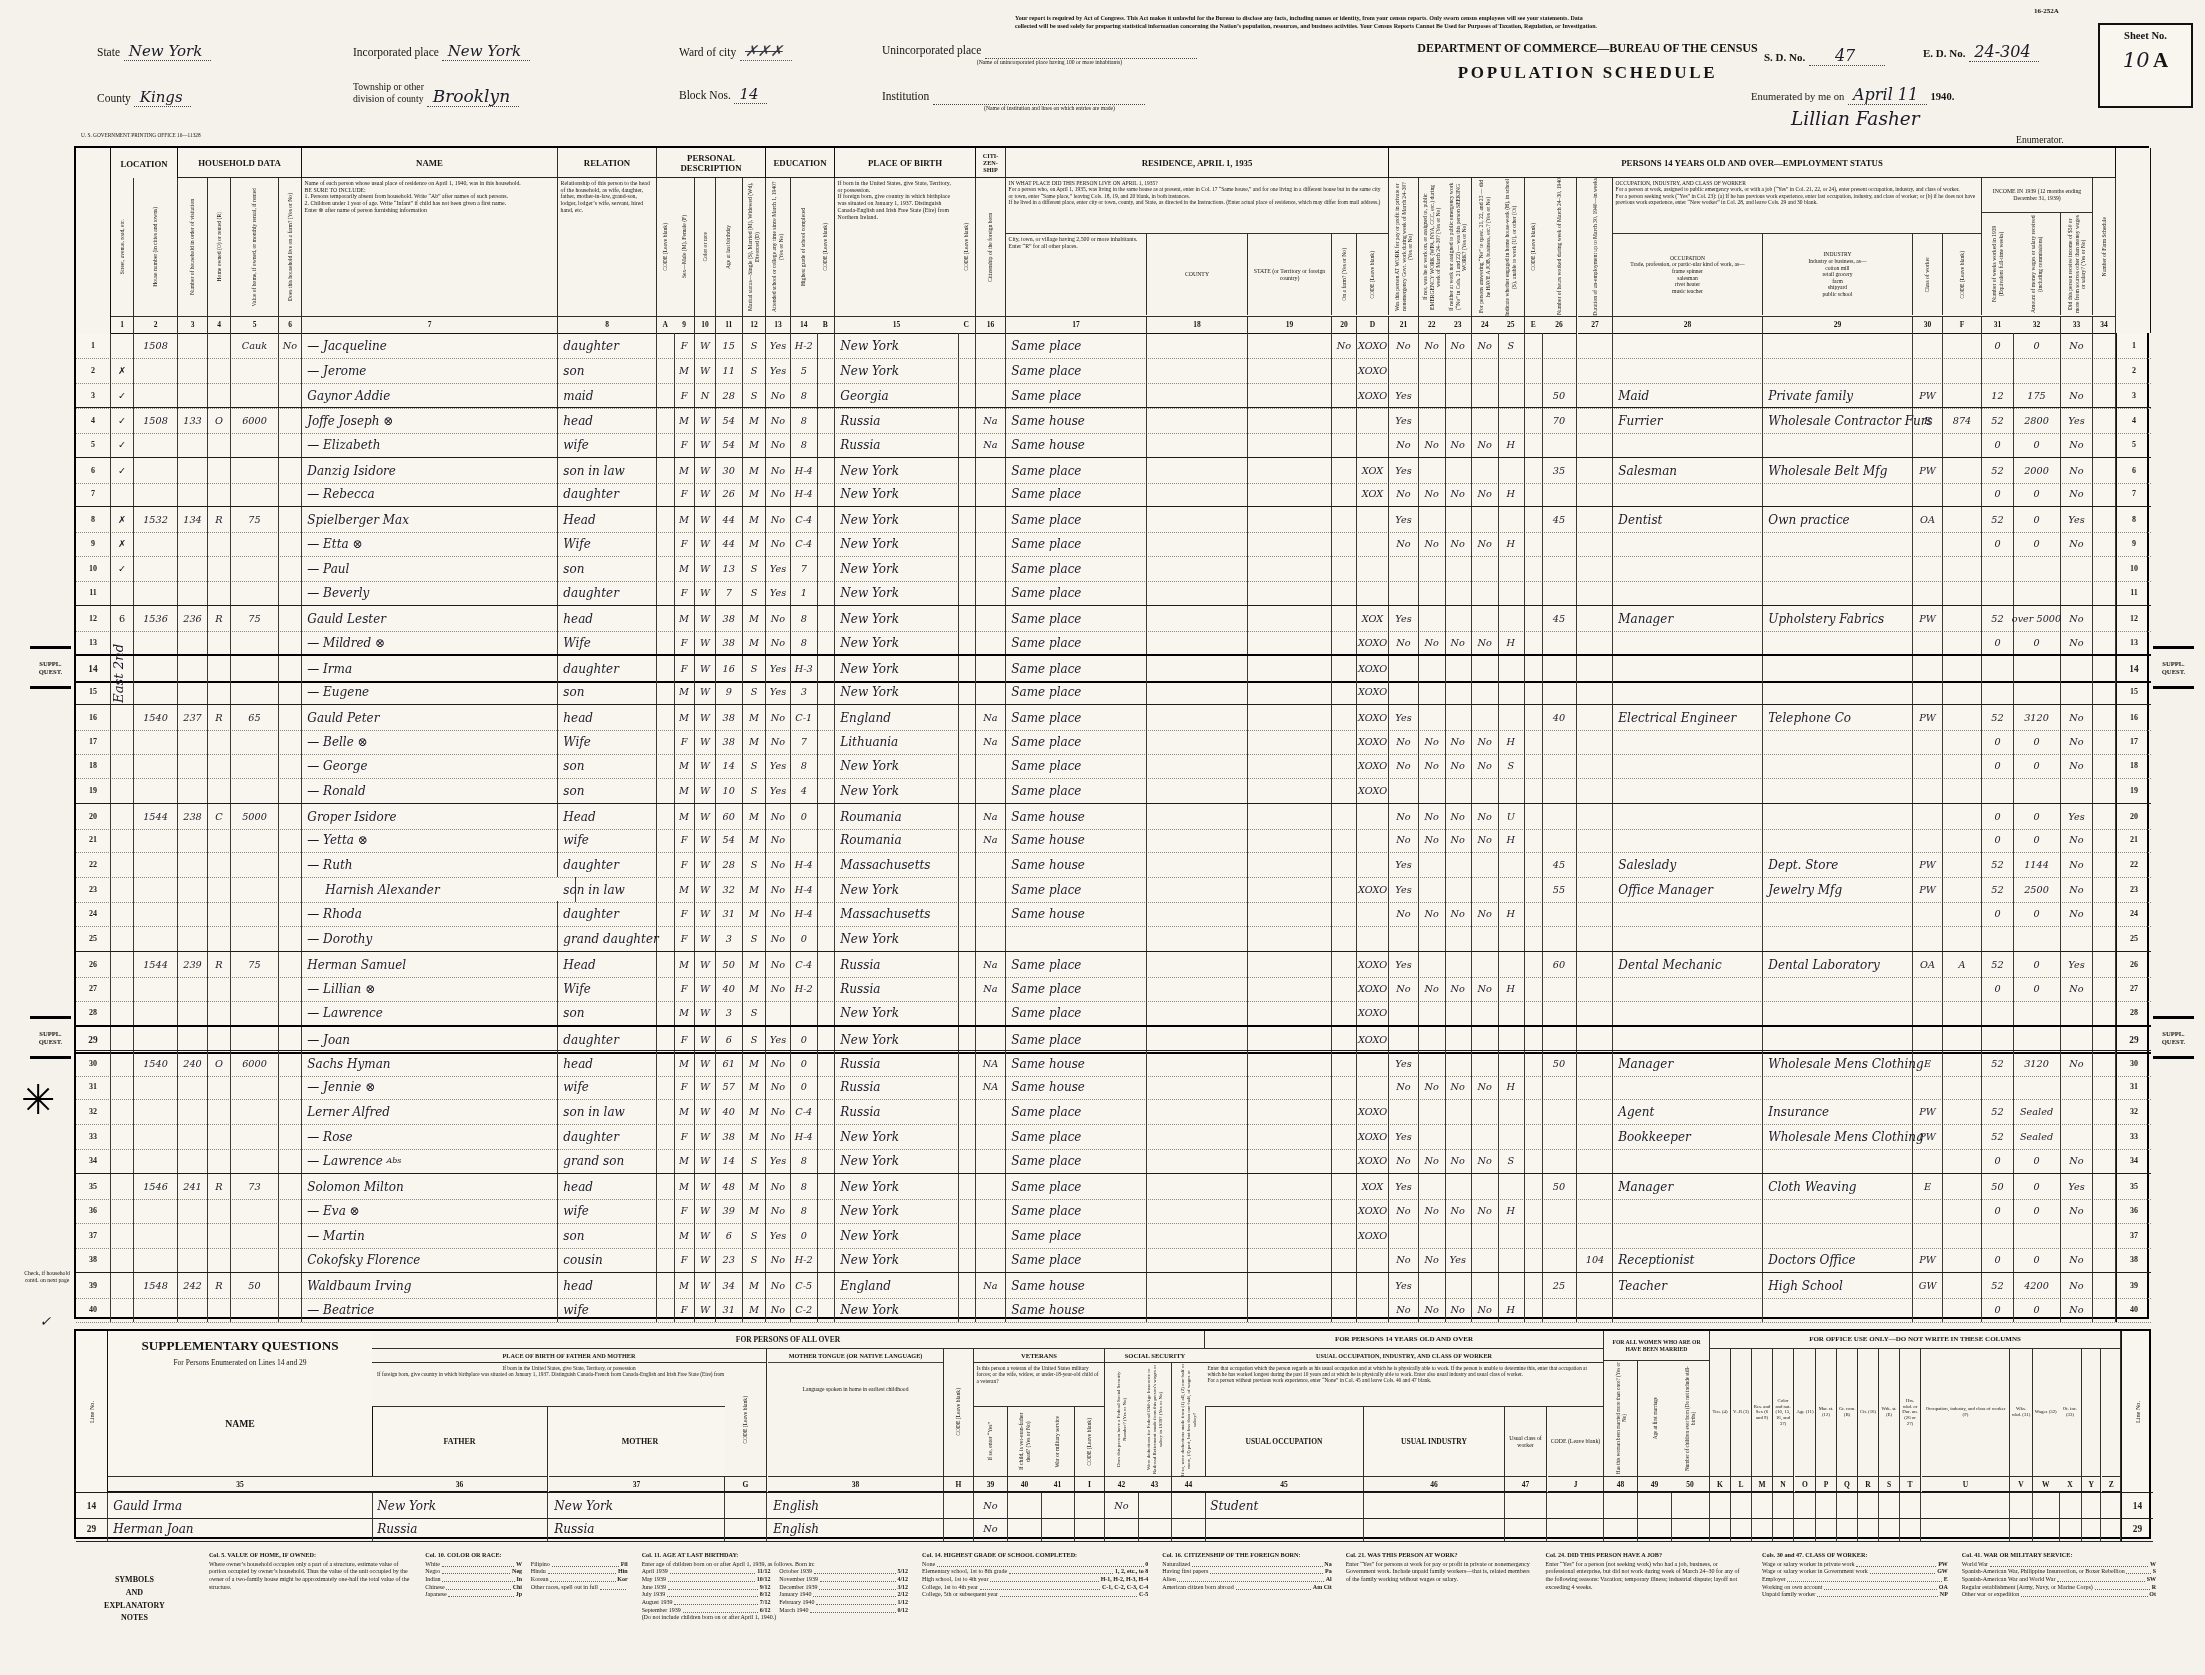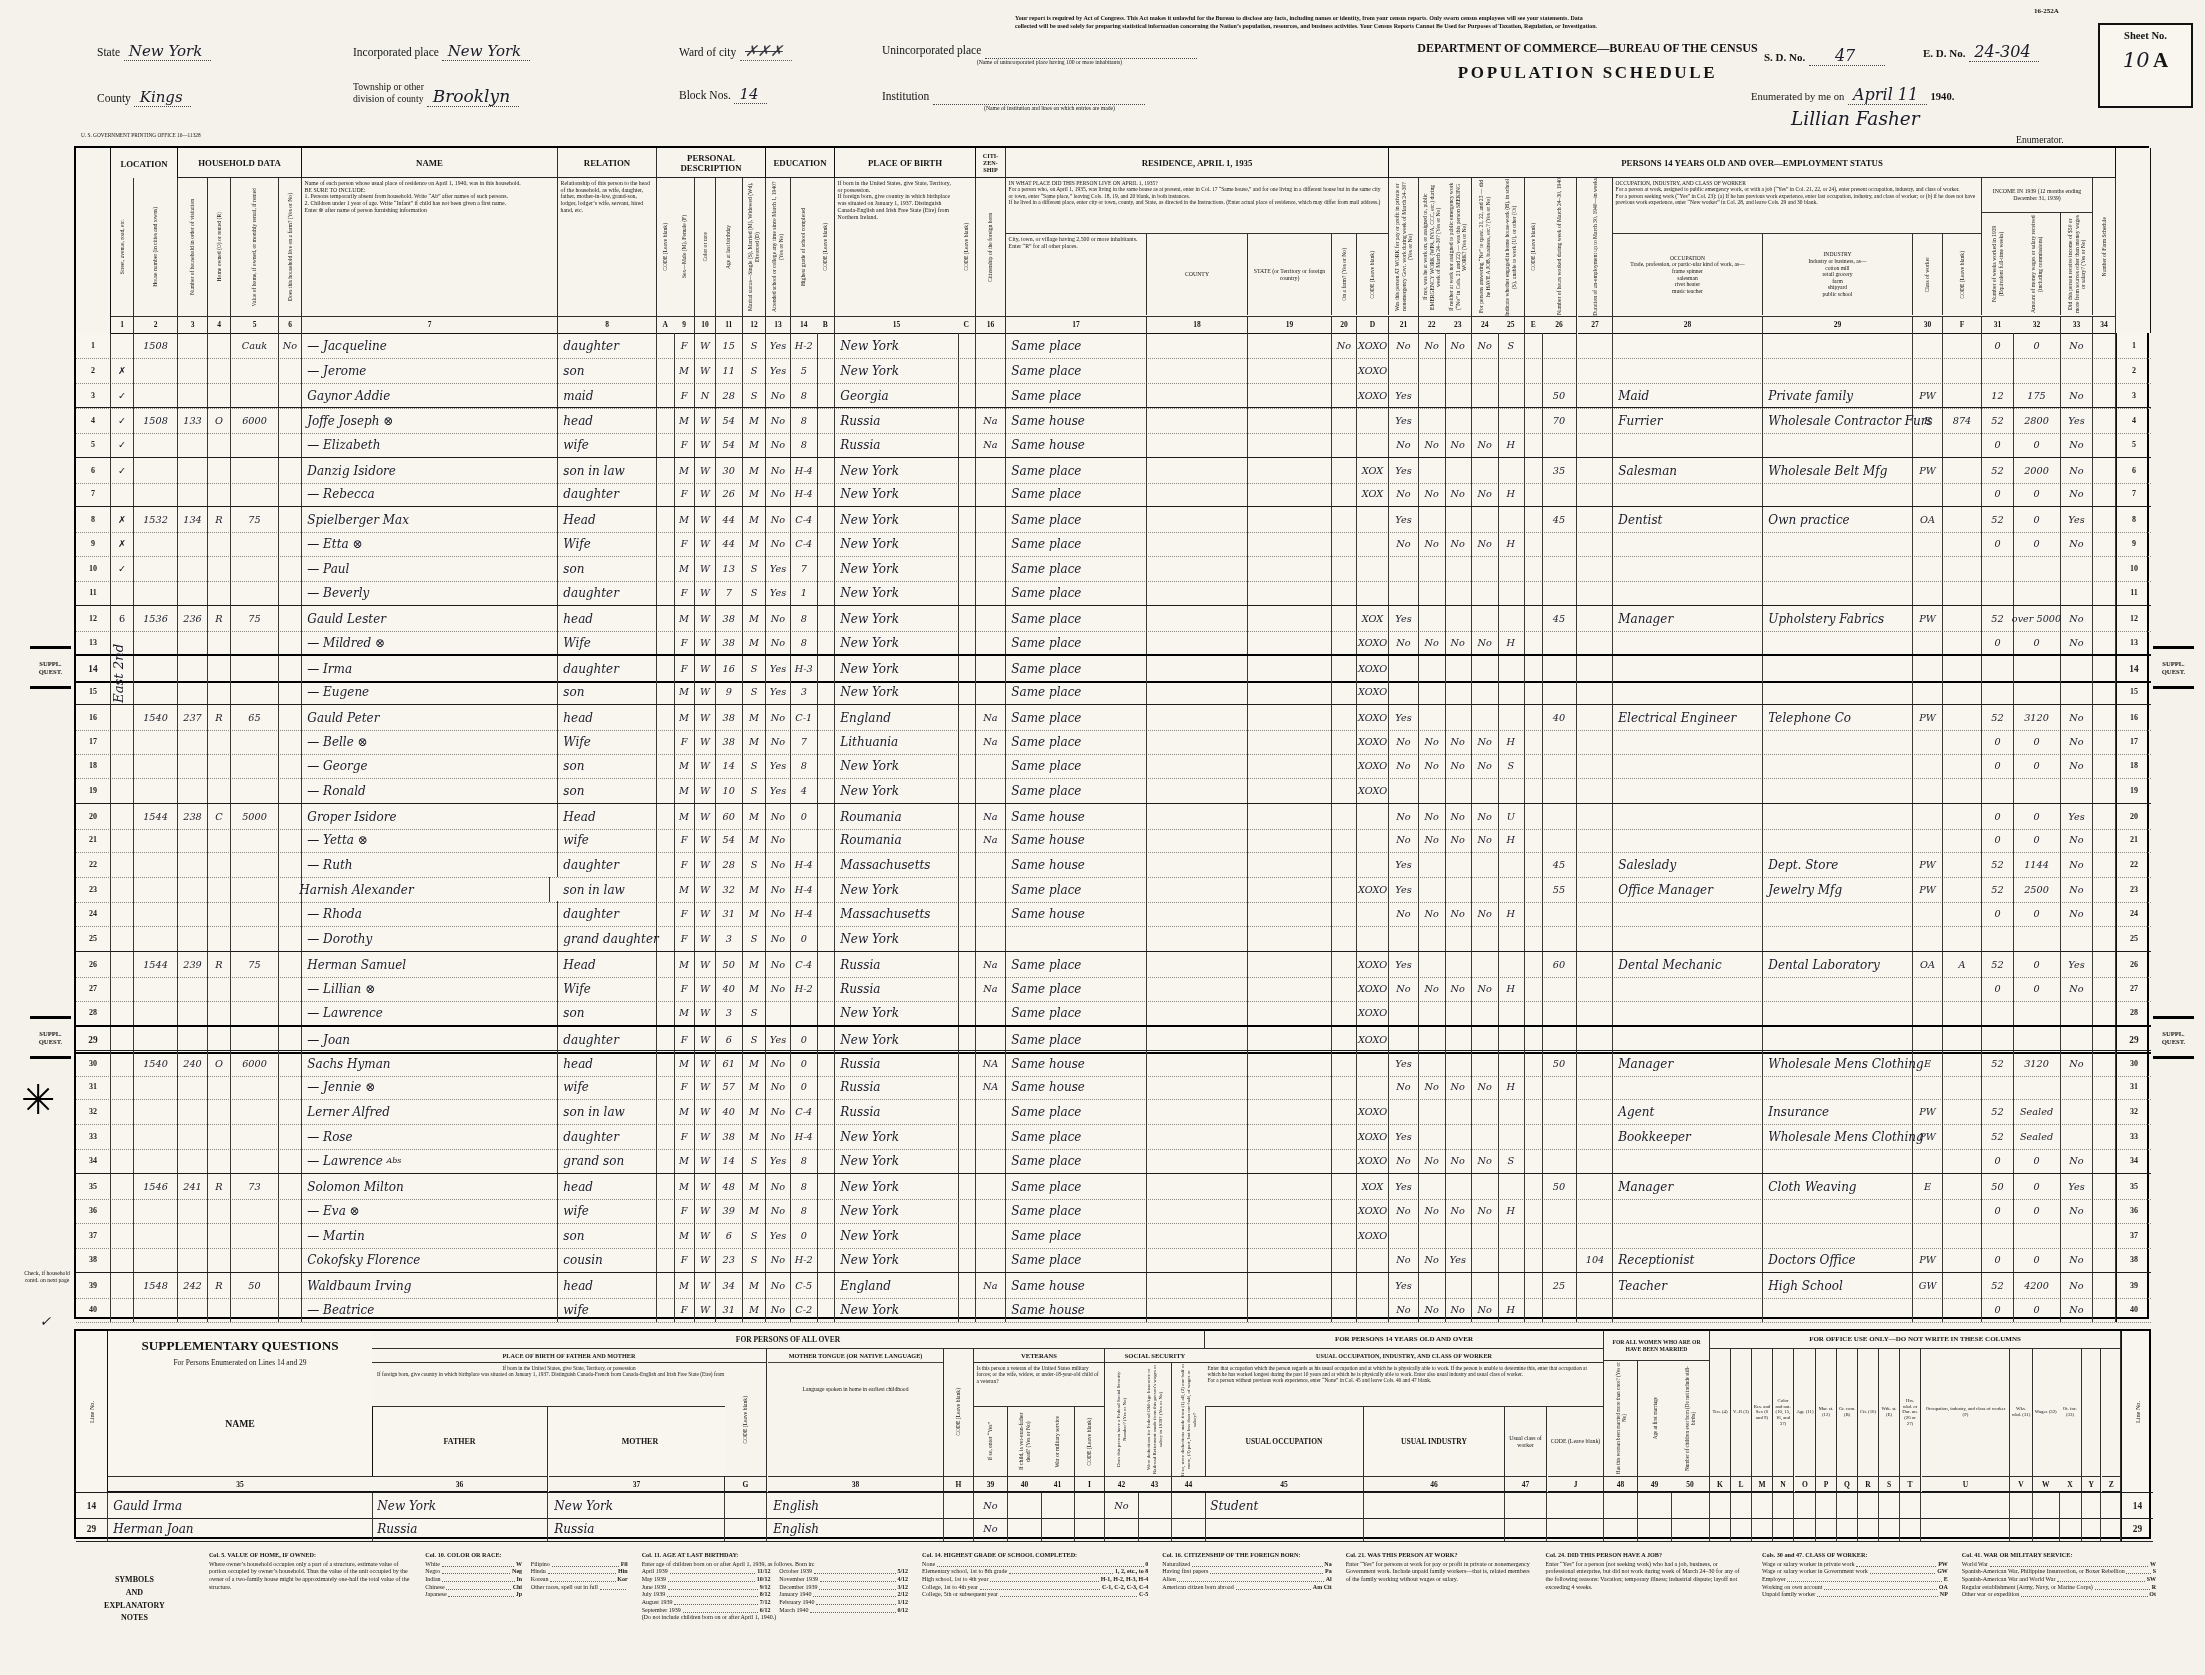--- a/index.html
+++ b/index.html
@@ -1271,21 +1271,21 @@
         <div class="bcell hw lnc" style="left: 2040px; width: 35px; border-right: none; border-left: 1.8px solid rgb(17, 17, 17);">22</div>
       </div>
       <div class="brow" style="position: absolute; left: 0px; top: 729px; width: 2075px; height: 25px;">
         <div class="bcell hw lnc thick" style="left: 0px; width: 35px;">23</div>
         <div class="bcell hw hs1" style="left: 35px; width: 23px;"></div>
         <div class="bcell hw hs1 thick" style="left: 58px; width: 44px;"></div>
         <div class="bcell hw hs1" style="left: 102px; width: 30px;"></div>
         <div class="bcell hw hs1" style="left: 132px; width: 23px;"></div>
         <div class="bcell hw hs1" style="left: 155px; width: 48px;"></div>
         <div class="bcell hw hs1 thick" style="left: 203px; width: 23px;"></div>
-        <div class="bcell hw hb1 thick" style="left: 218px; width: 256px; font-style: italic;">Harnish Alexander</div>
+        <div class="bcell hw hb1 thick" style="left: 244px; width: 256px; font-style: italic;">Harnish Alexander</div>
         <div class="bcell hw hb1 thick" style="left: 482px; width: 99px;">son in law</div>
         <div class="bcell hw hs1" style="left: 581px; width: 17.6px;"></div>
         <div class="bcell hw hs1" style="left: 598px; width: 21px;">M</div>
         <div class="bcell hw hs1" style="left: 619px; width: 21px;">W</div>
         <div class="bcell hw hs1" style="left: 640px; width: 26.5px;">32</div>
         <div class="bcell hw hs1 thick" style="left: 667px; width: 23px;">M</div>
         <div class="bcell hw hs1" style="left: 690px; width: 25px;">No</div>
         <div class="bcell hw hs1" style="left: 715px; width: 26.5px;">H-4</div>
         <div class="bcell hw hs1 thick" style="left: 741px; width: 17.6px;"></div>
         <div class="bcell hw hb1" style="left: 759px; width: 124px;">New York</div>

